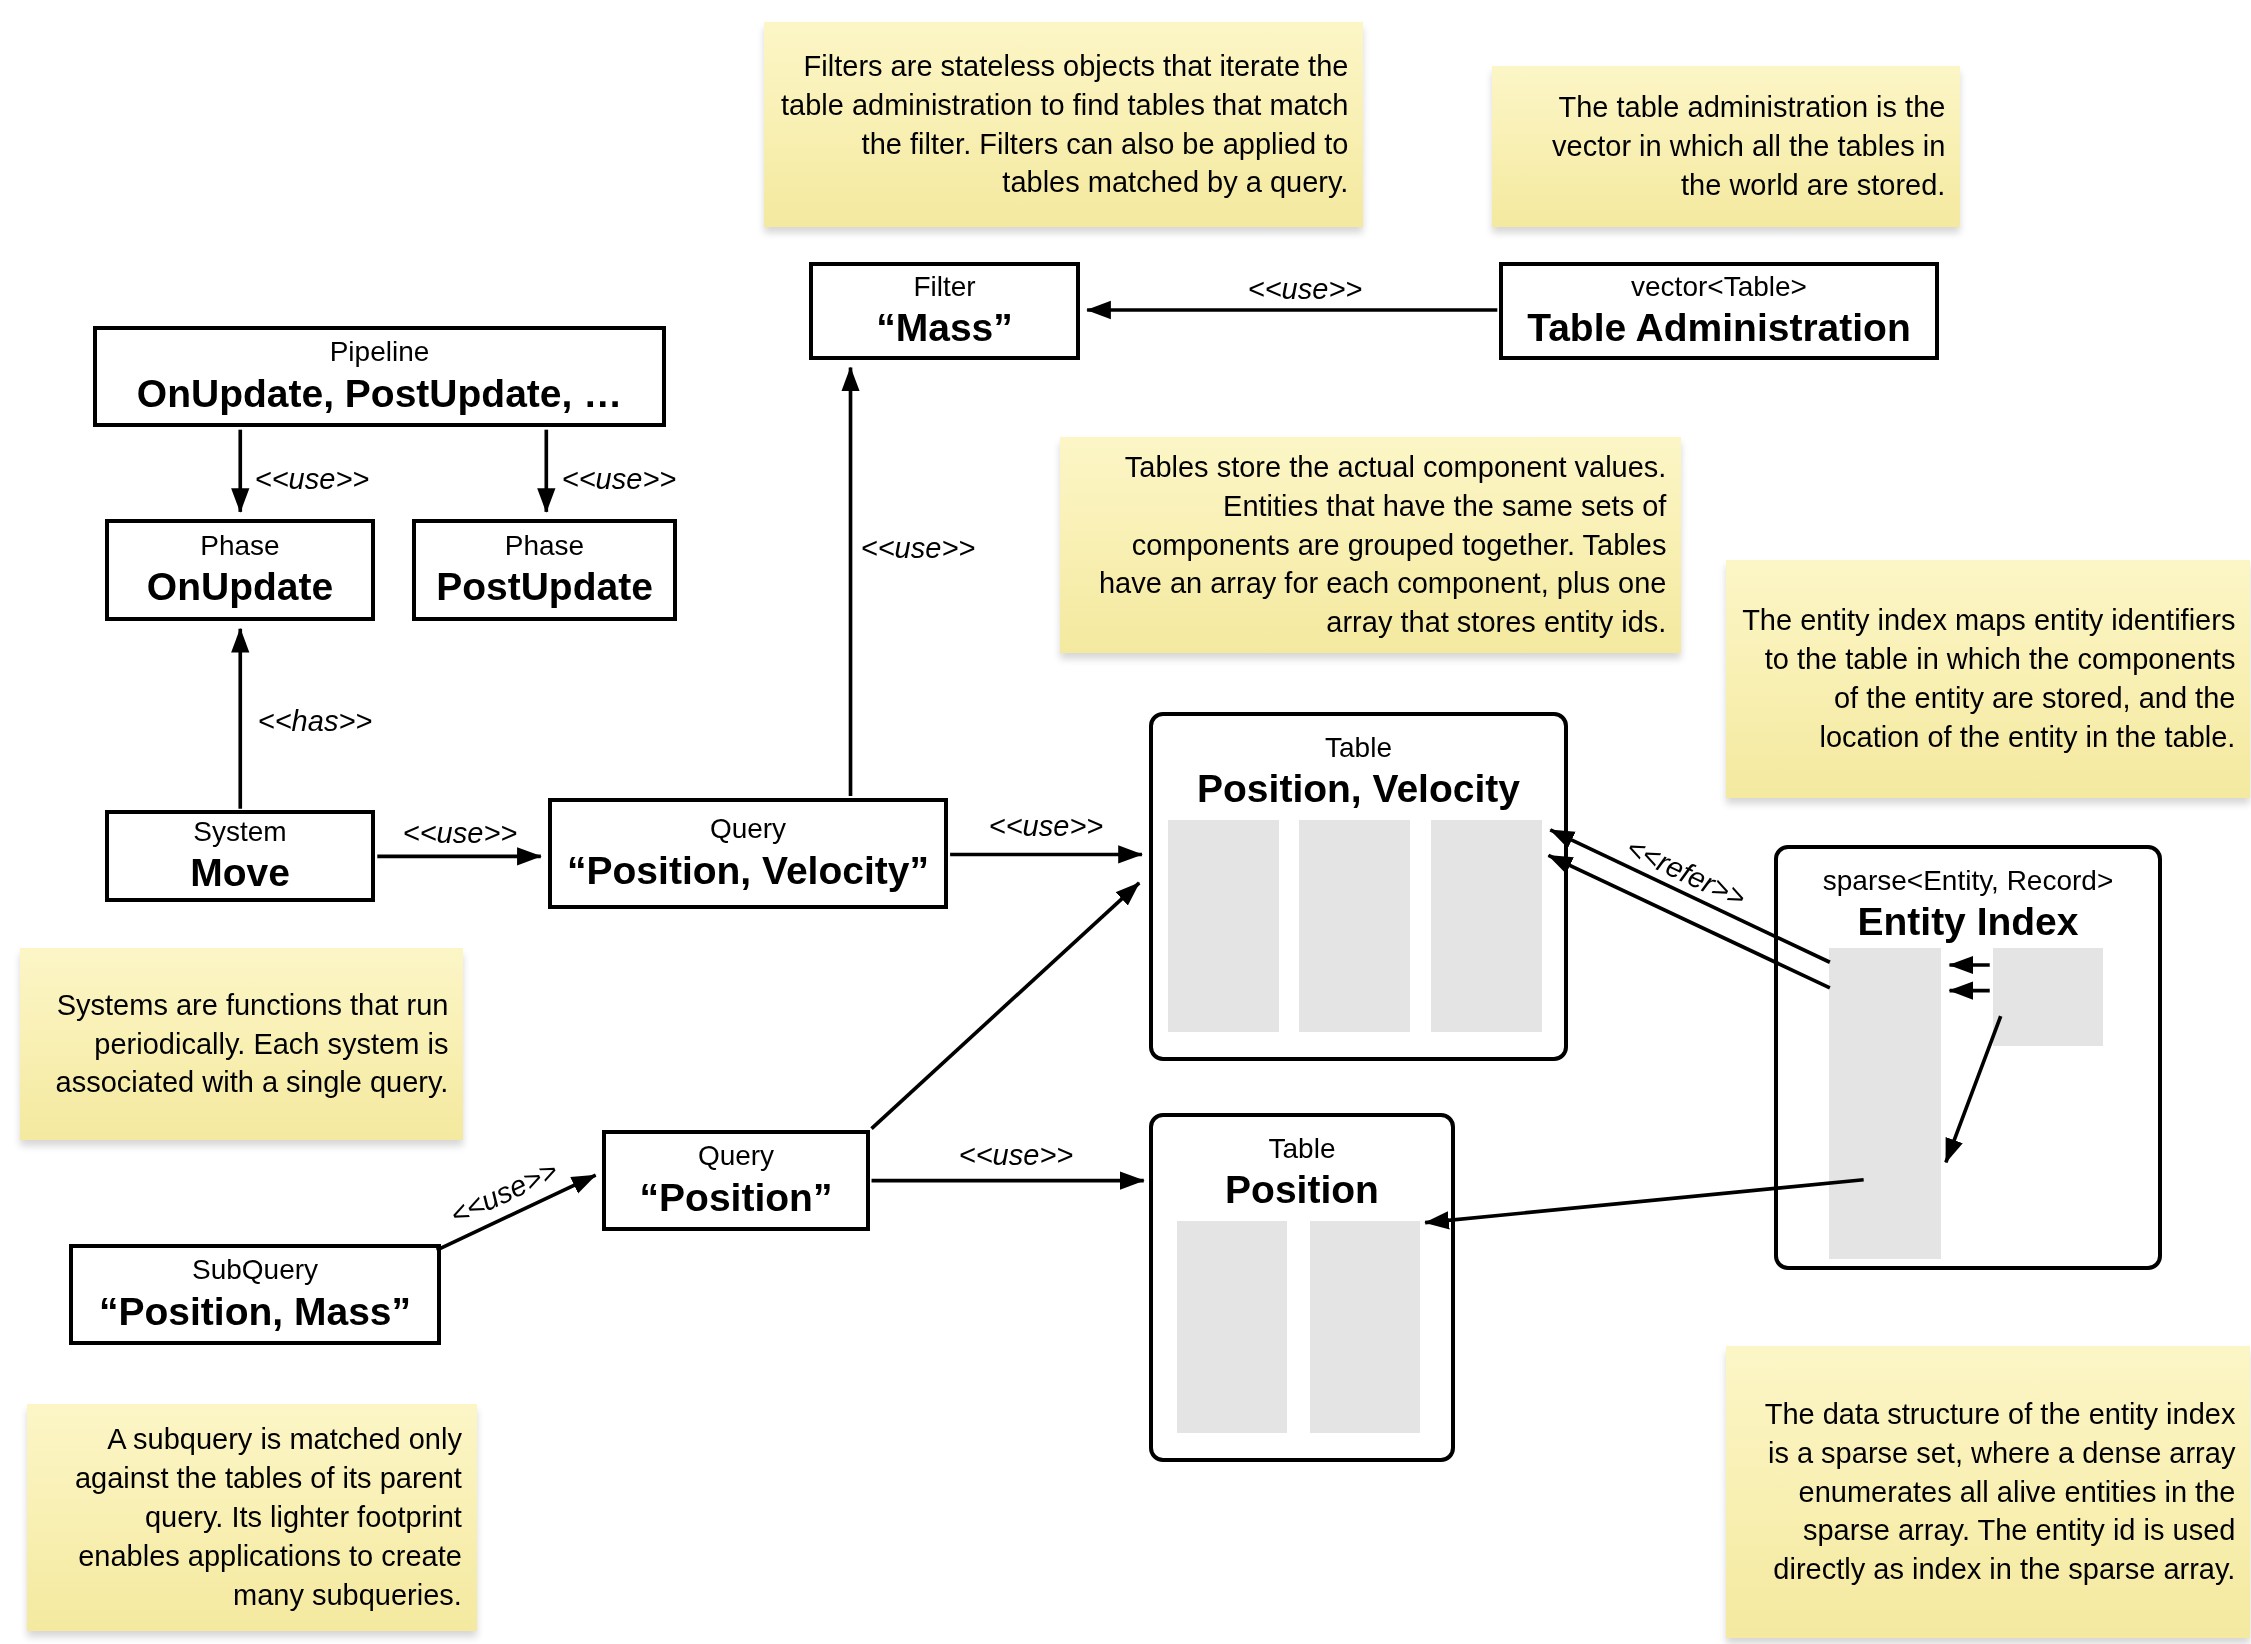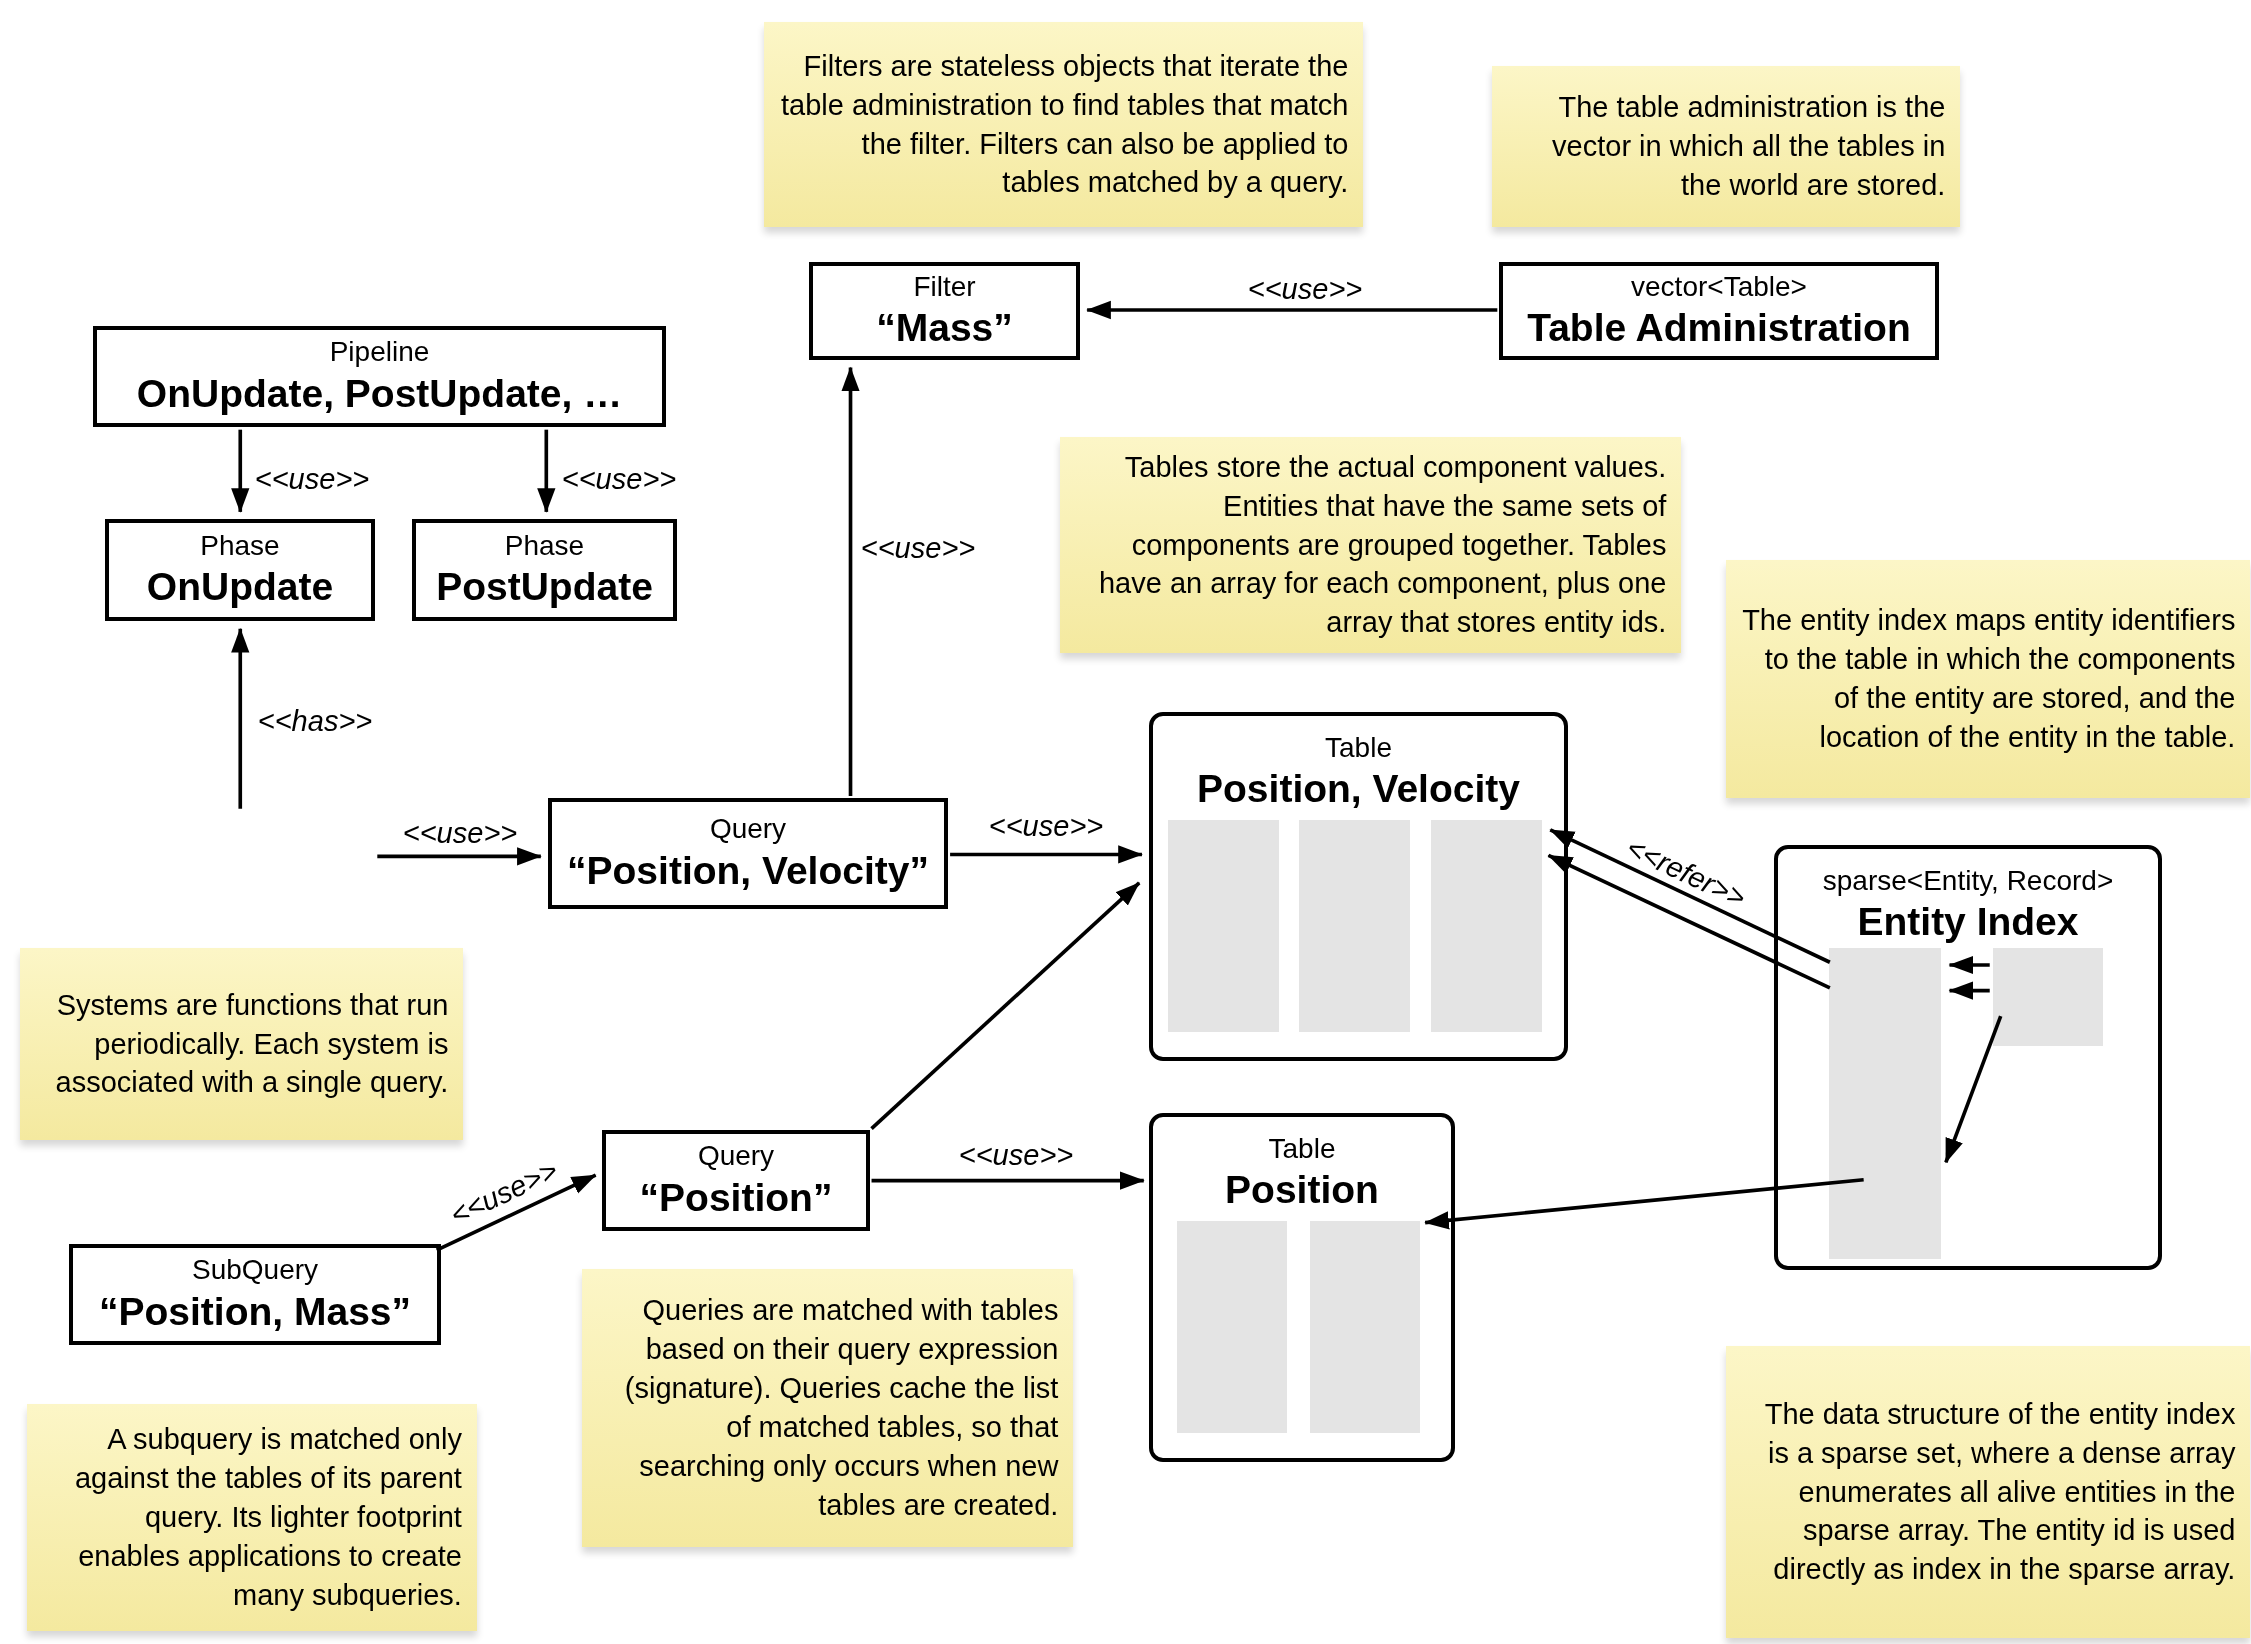--- a/index.html
+++ b/index.html
@@ -34,39 +34,42 @@
 </head>
 <body>
 
 <div id="canvas">
 
   <div class="note" style="left:764px;top:22px;width:599px;height:205px">Filters are stateless objects that iterate the table administration to find tables that match the filter. Filters can also be applied to tables matched by a query.</div>
   <div class="note" style="left:1492px;top:66px;width:468px;height:161px">The table administration is the vector in which all the tables in the world are stored.</div>
   <div class="note" style="left:1060px;top:437px;width:621px;height:216px">Tables store the actual component values. Entities that have the same sets of components are grouped together. Tables have an array for each component, plus one array that stores entity ids.</div>
   <div class="note" style="left:1726px;top:560px;width:524px;height:238px">The entity index maps entity identifiers to the table in which the components of the entity are stored, and the location of the entity in the table.</div>
   <div class="note" style="left:20px;top:948px;width:443px;height:192px">Systems are functions that run periodically. Each system is associated with a single query.</div>
-  <div class="note" style="left:582px;top:1269px;width:491px;height:278px">Queries are matched with tables based on their query expression (signature). Queries cache the list of matched tables, so that searching only occurs when new tables are created.</div>
   <div class="note" style="left:26.5px;top:1404px;width:450px;height:227px">A subquery is matched only against the tables of its parent query. Its lighter footprint enables applications to create many subqueries.</div>
   <div class="note" style="left:1726px;top:1346px;width:524px;height:292px">The data structure of the entity index is a sparse set, where a dense array enumerates all alive entities in the sparse array. The entity id is used directly as index in the sparse array.</div>
 
   <div class="uml" style="left:93px;top:326px;width:573px;height:101px">
     <div class="kind">Pipeline</div>
     <div class="label">OnUpdate, PostUpdate, …</div>
   </div>
 
   <div class="uml" style="left:105px;top:519px;width:270px;height:102px">
     <div class="kind">Phase</div>
     <div class="label">OnUpdate</div>
   </div>
 
   <div class="uml" style="left:412px;top:519px;width:265px;height:102px">
     <div class="kind">Phase</div>
     <div class="label">PostUpdate</div>
   </div>
 
+  <div class="uml" style="left:105px;top:810px;width:270px;height:92px">
+    <div class="kind">System</div>
+    <div class="label">Move</div>
+  </div>
 
   <div class="uml" style="left:548px;top:798px;width:400px;height:111px">
     <div class="kind">Query</div>
     <div class="label">“Position, Velocity”</div>
   </div>
 
   <div class="uml" style="left:809px;top:262px;width:271px;height:98px">
     <div class="kind">Filter</div>
     <div class="label">“Mass”</div>
   </div>

